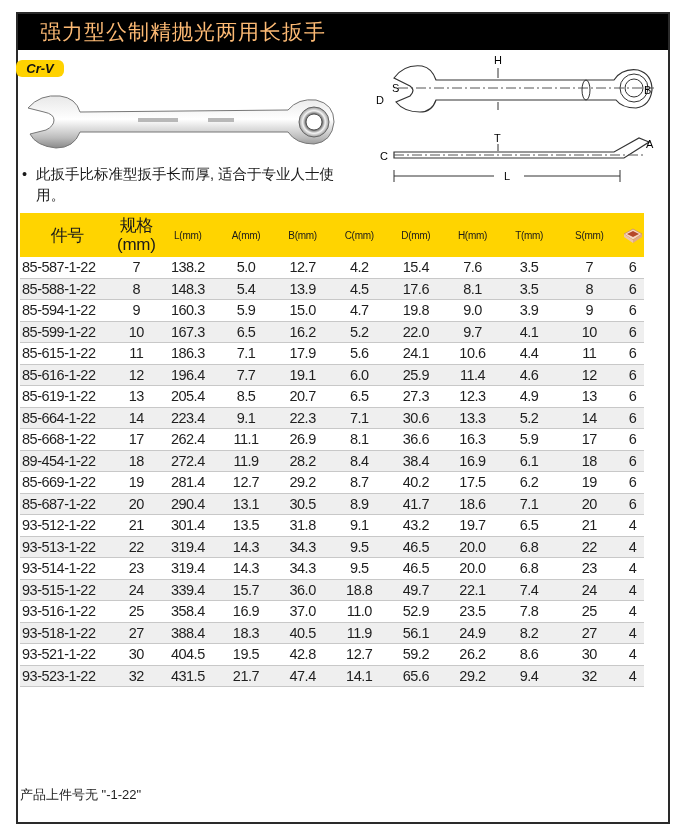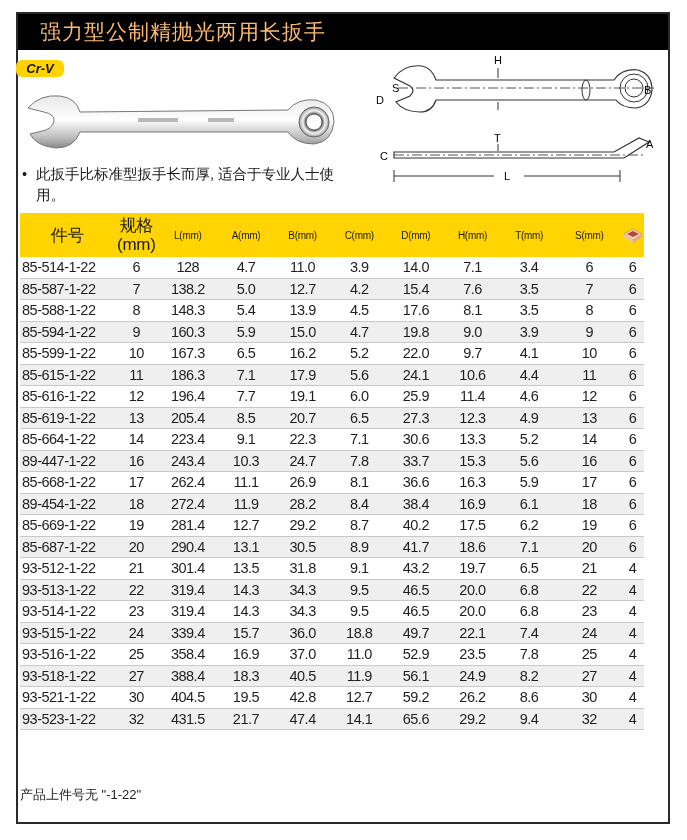--- a/index.html
+++ b/index.html
@@ -115,33 +115,20 @@
           <path d="M2,8 L11,3 L20,8 L11,14 Z" fill="#f6d7c0" stroke="#c98a6a" stroke-width="0.8"></path>
           <path d="M5,8 L11,5 L17,8 L11,11 Z" fill="#b5472a"></path>
           <path d="M2,8 L2,11 L11,17 L11,14 Z" fill="#eec4aa"></path>
           <path d="M20,8 L20,11 L11,17 L11,14 Z" fill="#e0a888"></path>
         </svg>
       </th>
     </tr>
   </thead>
   <tbody id="spec-body">
       <tr>
-        <td>85-514-1-22</td>
-        <td>6</td>
-        <td>128</td>
-        <td>4.7</td>
-        <td>11.0</td>
-        <td>3.9</td>
-        <td>14.0</td>
-        <td>7.1</td>
-        <td>3.4</td>
-        <td>6</td>
-        <td>6</td>
-      </tr>
-      <tr>
         <td>85-587-1-22</td>
         <td>7</td>
         <td>138.2</td>
         <td>5.0</td>
         <td>12.7</td>
         <td>4.2</td>
         <td>15.4</td>
         <td>7.6</td>
         <td>3.5</td>
         <td>7</td>
@@ -232,33 +219,20 @@
         <td>9.1</td>
         <td>22.3</td>
         <td>7.1</td>
         <td>30.6</td>
         <td>13.3</td>
         <td>5.2</td>
         <td>14</td>
         <td>6</td>
       </tr>
       <tr>
-        <td>89-447-1-22</td>
-        <td>16</td>
-        <td>243.4</td>
-        <td>10.3</td>
-        <td>24.7</td>
-        <td>7.8</td>
-        <td>33.7</td>
-        <td>15.3</td>
-        <td>5.6</td>
-        <td>16</td>
-        <td>6</td>
-      </tr>
-      <tr>
         <td>85-668-1-22</td>
         <td>17</td>
         <td>262.4</td>
         <td>11.1</td>
         <td>26.9</td>
         <td>8.1</td>
         <td>36.6</td>
         <td>16.3</td>
         <td>5.9</td>
         <td>17</td>

